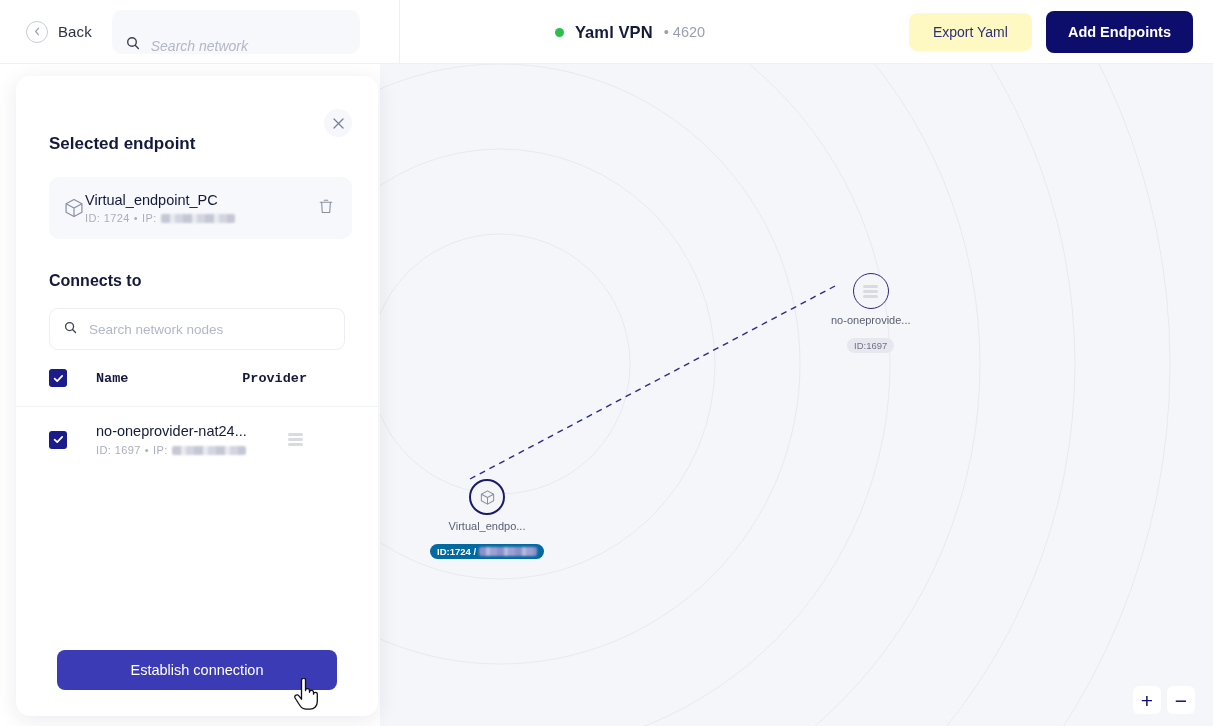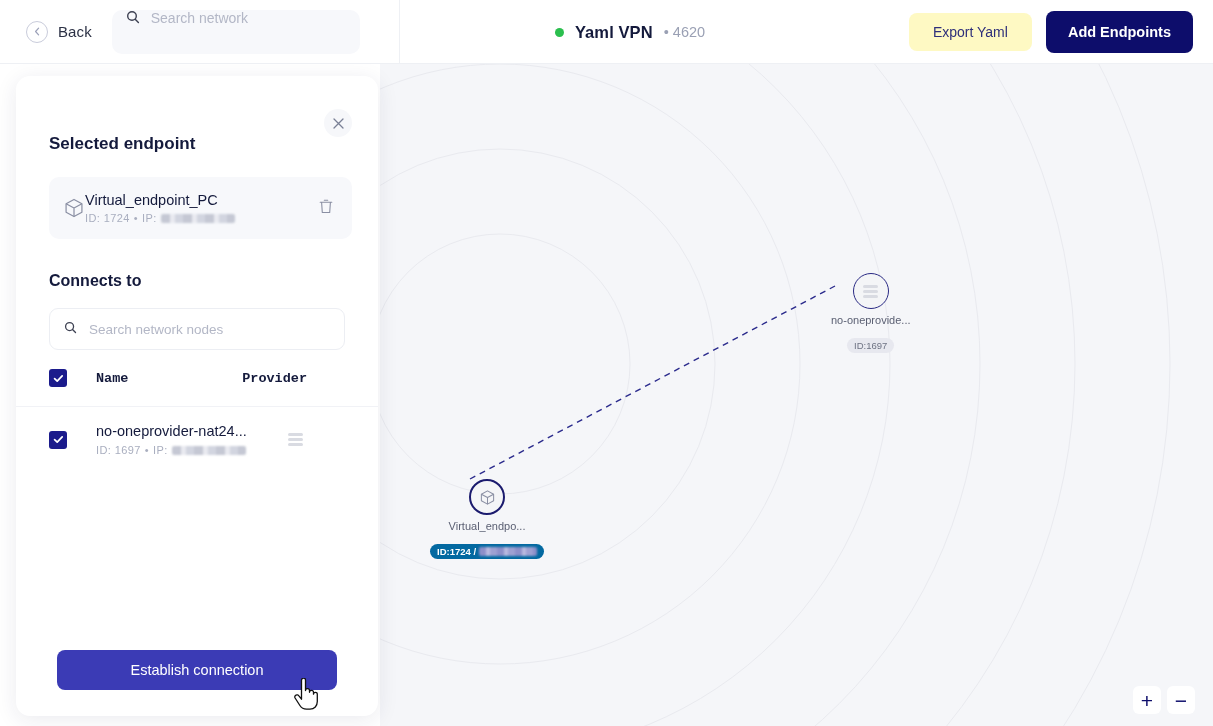--- a/index.html
+++ b/index.html
@@ -18,21 +18,21 @@
     border-bottom: 1px solid #eef0f4; z-index: 30;
   }
   .topbar-left { display: flex; align-items: center; padding-left: 26px; width: 400px; height: 64px; border-right: 1px solid #eef0f4; }
   .back-btn { display: flex; align-items: center; gap: 10px; cursor: pointer; background: none; border: none; }
   .back-circle { width: 22px; height: 22px; border-radius: 50%; border: 1.4px solid #c9ccdb; display: flex; align-items: center; justify-content: center; }
   .back-circle svg { display: block; }
   .back-label { font-size: 15px; color: #2c3145; font-weight: 400; letter-spacing: .1px; }
 
   .search-network {
     margin-left: 20px; width: 248px; height: 44px; background: #f7f8fb;
-    border-radius: 10px; display: flex; align-items: flex-start; padding: 0 14px; gap: 11px;
+    border-radius: 10px; display: flex; align-items: flex-end; padding: 0 14px; gap: 11px; font-style: italic;
   }
   .search-network .ph { font-size: 14px; color: #b3b7c6; }
 
   .topbar-center {
     position: absolute; left: 400px; top: 0; right: 353px; height: 64px;
     display: flex; align-items: center; justify-content: center; gap: 11px;
   }
   .status-dot { width: 9px; height: 9px; border-radius: 50%; background: #2bbf4e; }
   .vpn-name { font-size: 16.5px; font-weight: bold; color: #141a3c; letter-spacing: .1px; }
   .vpn-id { font-size: 14.5px; color: #9aa0b4; }

